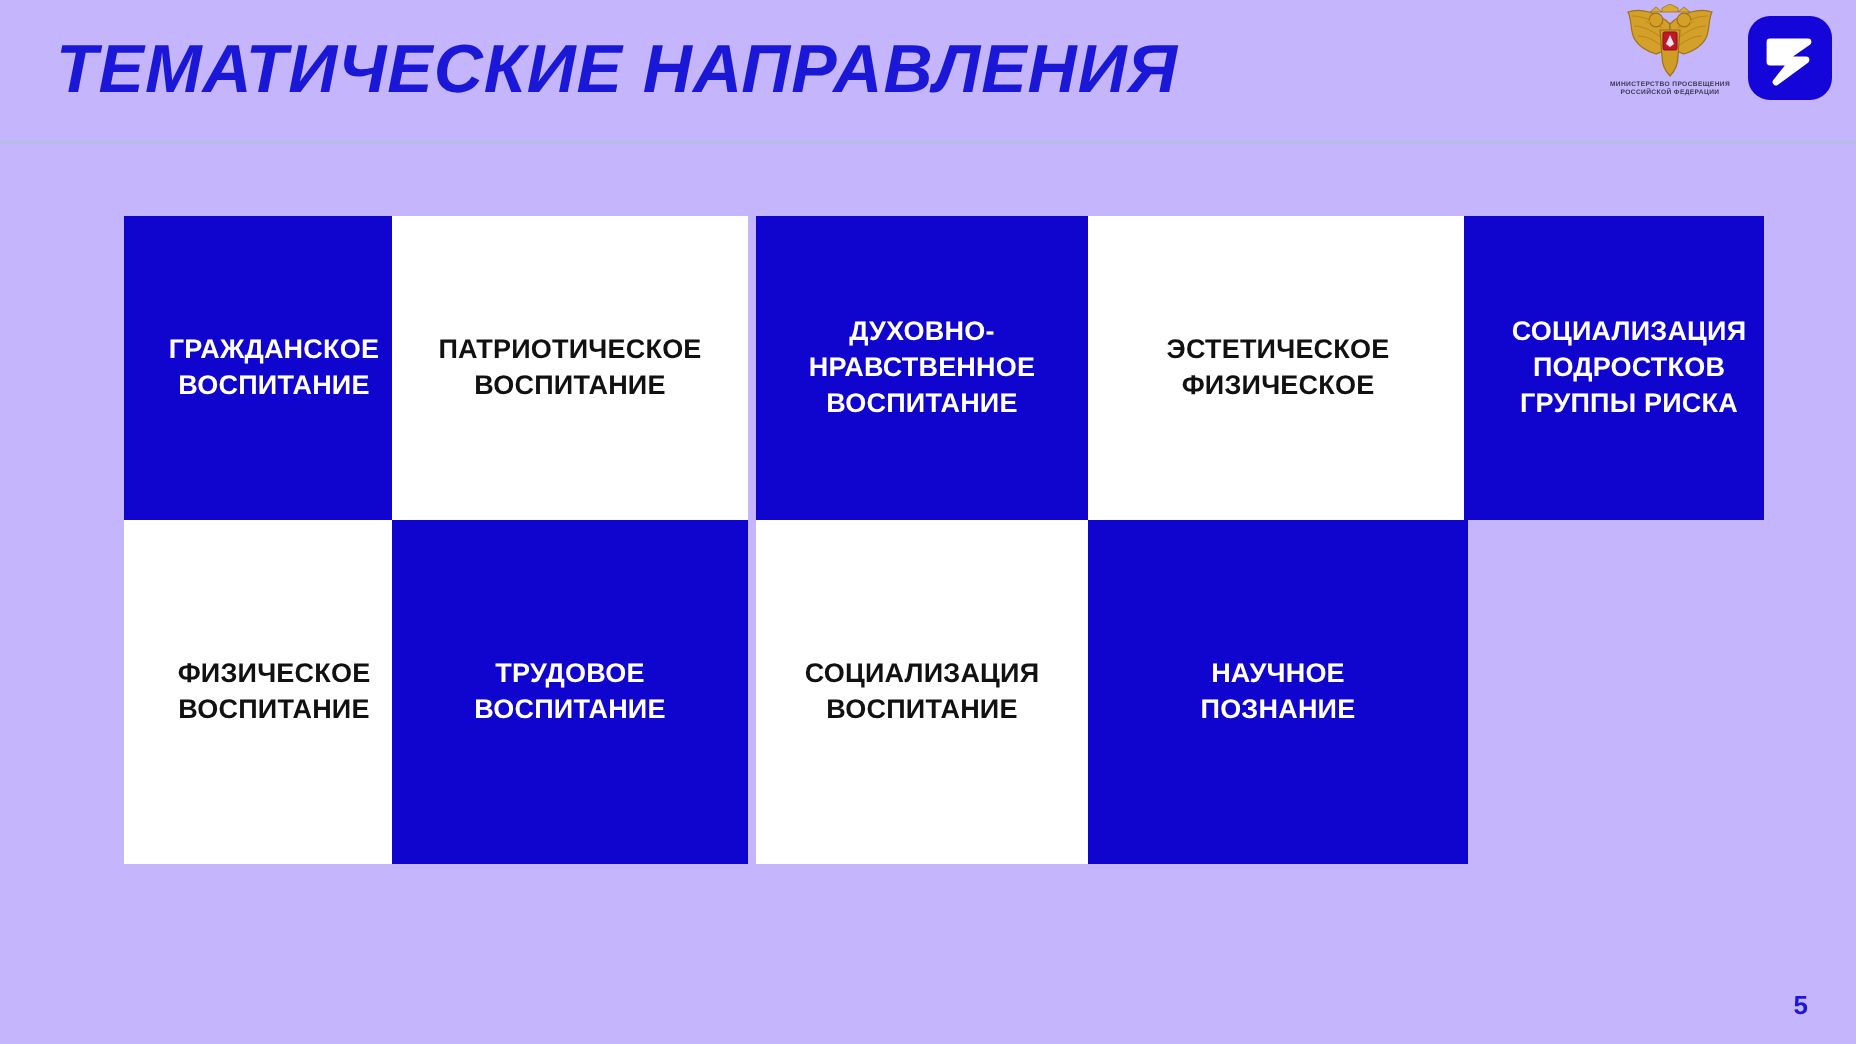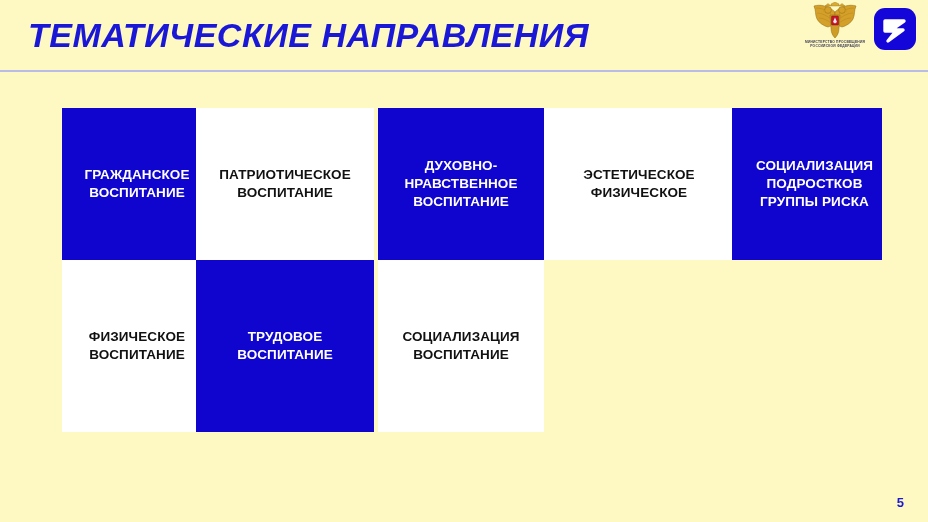--- a/index.html
+++ b/index.html
@@ -7,21 +7,21 @@
     padding: 0;
     background: #ffffff;
   }
   body {
     font-family: "Liberation Sans", sans-serif;
   }
   .slide {
     position: relative;
     width: 928px;
     height: 522px;
-    background: #fef9c3;
+    background: #c4b5fd;
     overflow: hidden;
   }
 
   
   .slide-title {
     position: absolute;
     left: 28px;
     top: 16px;
     font-size: 34px;
     font-weight: bold;
@@ -203,16 +203,20 @@
 ВОСПИТАНИЕ</span>
   </div>
   <div class="box filled r2 c2">
     <span class="box-label">ТРУДОВОЕ
 ВОСПИТАНИЕ</span>
   </div>
   <div class="box plain r2 c3">
     <span class="box-label">СОЦИАЛИЗАЦИЯ
 ВОСПИТАНИЕ</span>
   </div>
+  <div class="box filled r2 c4">
+    <span class="box-label">НАУЧНОЕ
+ПОЗНАНИЕ</span>
+  </div>
 
   <div class="page-number">5</div>
 
 </div>
 
 </body></html>

